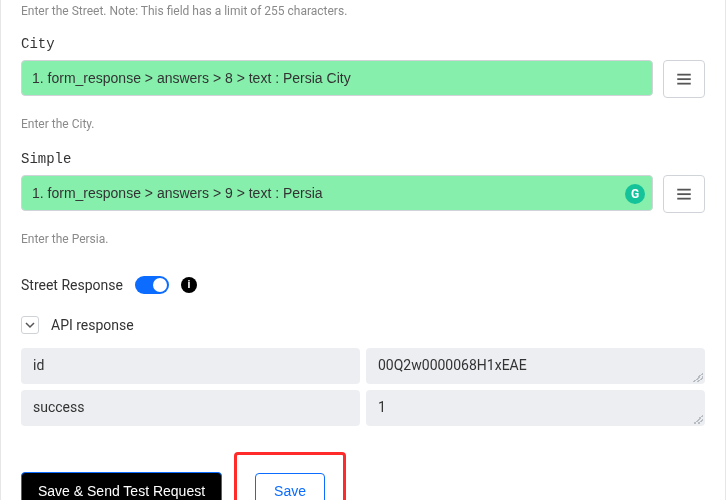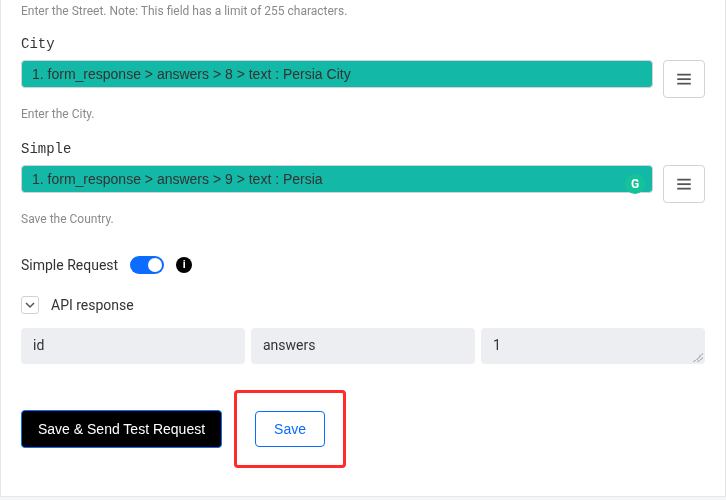--- a/index.html
+++ b/index.html
@@ -15,21 +15,21 @@
     width: 726px;
     padding: 0 20px 28px 20px;
     position: relative;
     border: 1px solid #e6e6e6;
     border-top:none;
   }
   .helper {
     color: #8a8a8a;
     font-size: 12px;
     line-height: 1.4;
-    margin-top: 8px;
+    margin-top: 18px;
   }
   .field-block { margin-top: 18px; }
   .field-label {
     font-size: 14px;
     color: #333;
     margin-bottom: 8px;
     display: block;
     font-family: Liberation Mono, monospace;
   }
   .input-row {
@@ -37,22 +37,22 @@
     gap: 10px;
     align-items: stretch;
   }
   .text-input {
     flex: 1;
     border: 1px solid #d0d4d9;
     border-radius: 4px;
     padding: 8px 10px;
     font-size: 14px;
     color: #333;
-    background: #14b8a6;
-    height: 28px;
+    background: #86efac;
+    height: 36px;
     position: relative;
   }
   .input-with-icon { position: relative; flex:1; display:flex; }
   .grammarly-badge {
     position: absolute;
     right: 8px;
     top: 50%;
     transform: translateY(-50%);
     width: 20px; height: 20px;
     border-radius: 50%;
@@ -111,21 +111,21 @@
     width: 18px; height: 18px;
     border: 1px solid #cfd3d8;
     border-radius: 3px;
     display:flex; align-items:center; justify-content:center;
     cursor: pointer;
   }
   .chev-box svg { width: 10px; height: 10px; }
   .section-title { font-size: 14px; color: #333; }
   .kv-grid {
     display: grid;
-    grid-template-columns: 1fr 1fr 1fr;
+    grid-template-columns: 1fr 1fr;
     gap: 6px;
     margin-top: 14px;
   }
   .ro-cell {
     background: #eceef1;
     border: none;
     border-radius: 4px;
     padding: 9px 12px;
     font-size: 14px;
     color: #333;
@@ -206,41 +206,42 @@
         <div class="grammarly-badge">G</div>
       </div>
       <button class="menu-btn">
         <svg viewBox="0 0 24 24">
           <rect x="3" y="5" width="18" height="2.4" fill="#555"></rect>
           <rect x="3" y="11" width="18" height="2.4" fill="#555"></rect>
           <rect x="3" y="17" width="18" height="2.4" fill="#555"></rect>
         </svg>
       </button>
     </div>
-    <div class="helper">Save the Country.</div>
+    <div class="helper">Enter the Persia.</div>
   </div>
 
   <div class="toggle-row">
-    <span class="toggle-label">Simple Request</span>
+    <span class="toggle-label">Street Response</span>
     <div class="toggle"></div>
     <div class="info-icon">i</div>
   </div>
 
   <div class="section-header">
     <div class="chev-box">
       <svg viewBox="0 0 10 10">
         <path d="M1 3 L5 7 L9 3" stroke="#555" stroke-width="1.5" fill="none"></path>
       </svg>
     </div>
     <span class="section-title">API response</span>
   </div>
 
   <div class="kv-grid">
     <div class="ro-cell">id</div>
-    <div class="ro-cell">answers</div>
+    <div class="ro-cell right">00Q2w0000068H1xEAE</div>
+    <div class="ro-cell">success</div>
     <div class="ro-cell right">1</div>
   </div>
 
   <div class="btn-row">
     <button class="btn btn-primary">Save &amp; Send Test Request</button>
     <span class="highlight-box">
       <button class="btn btn-secondary">Save</button>
     </span>
   </div>
 

